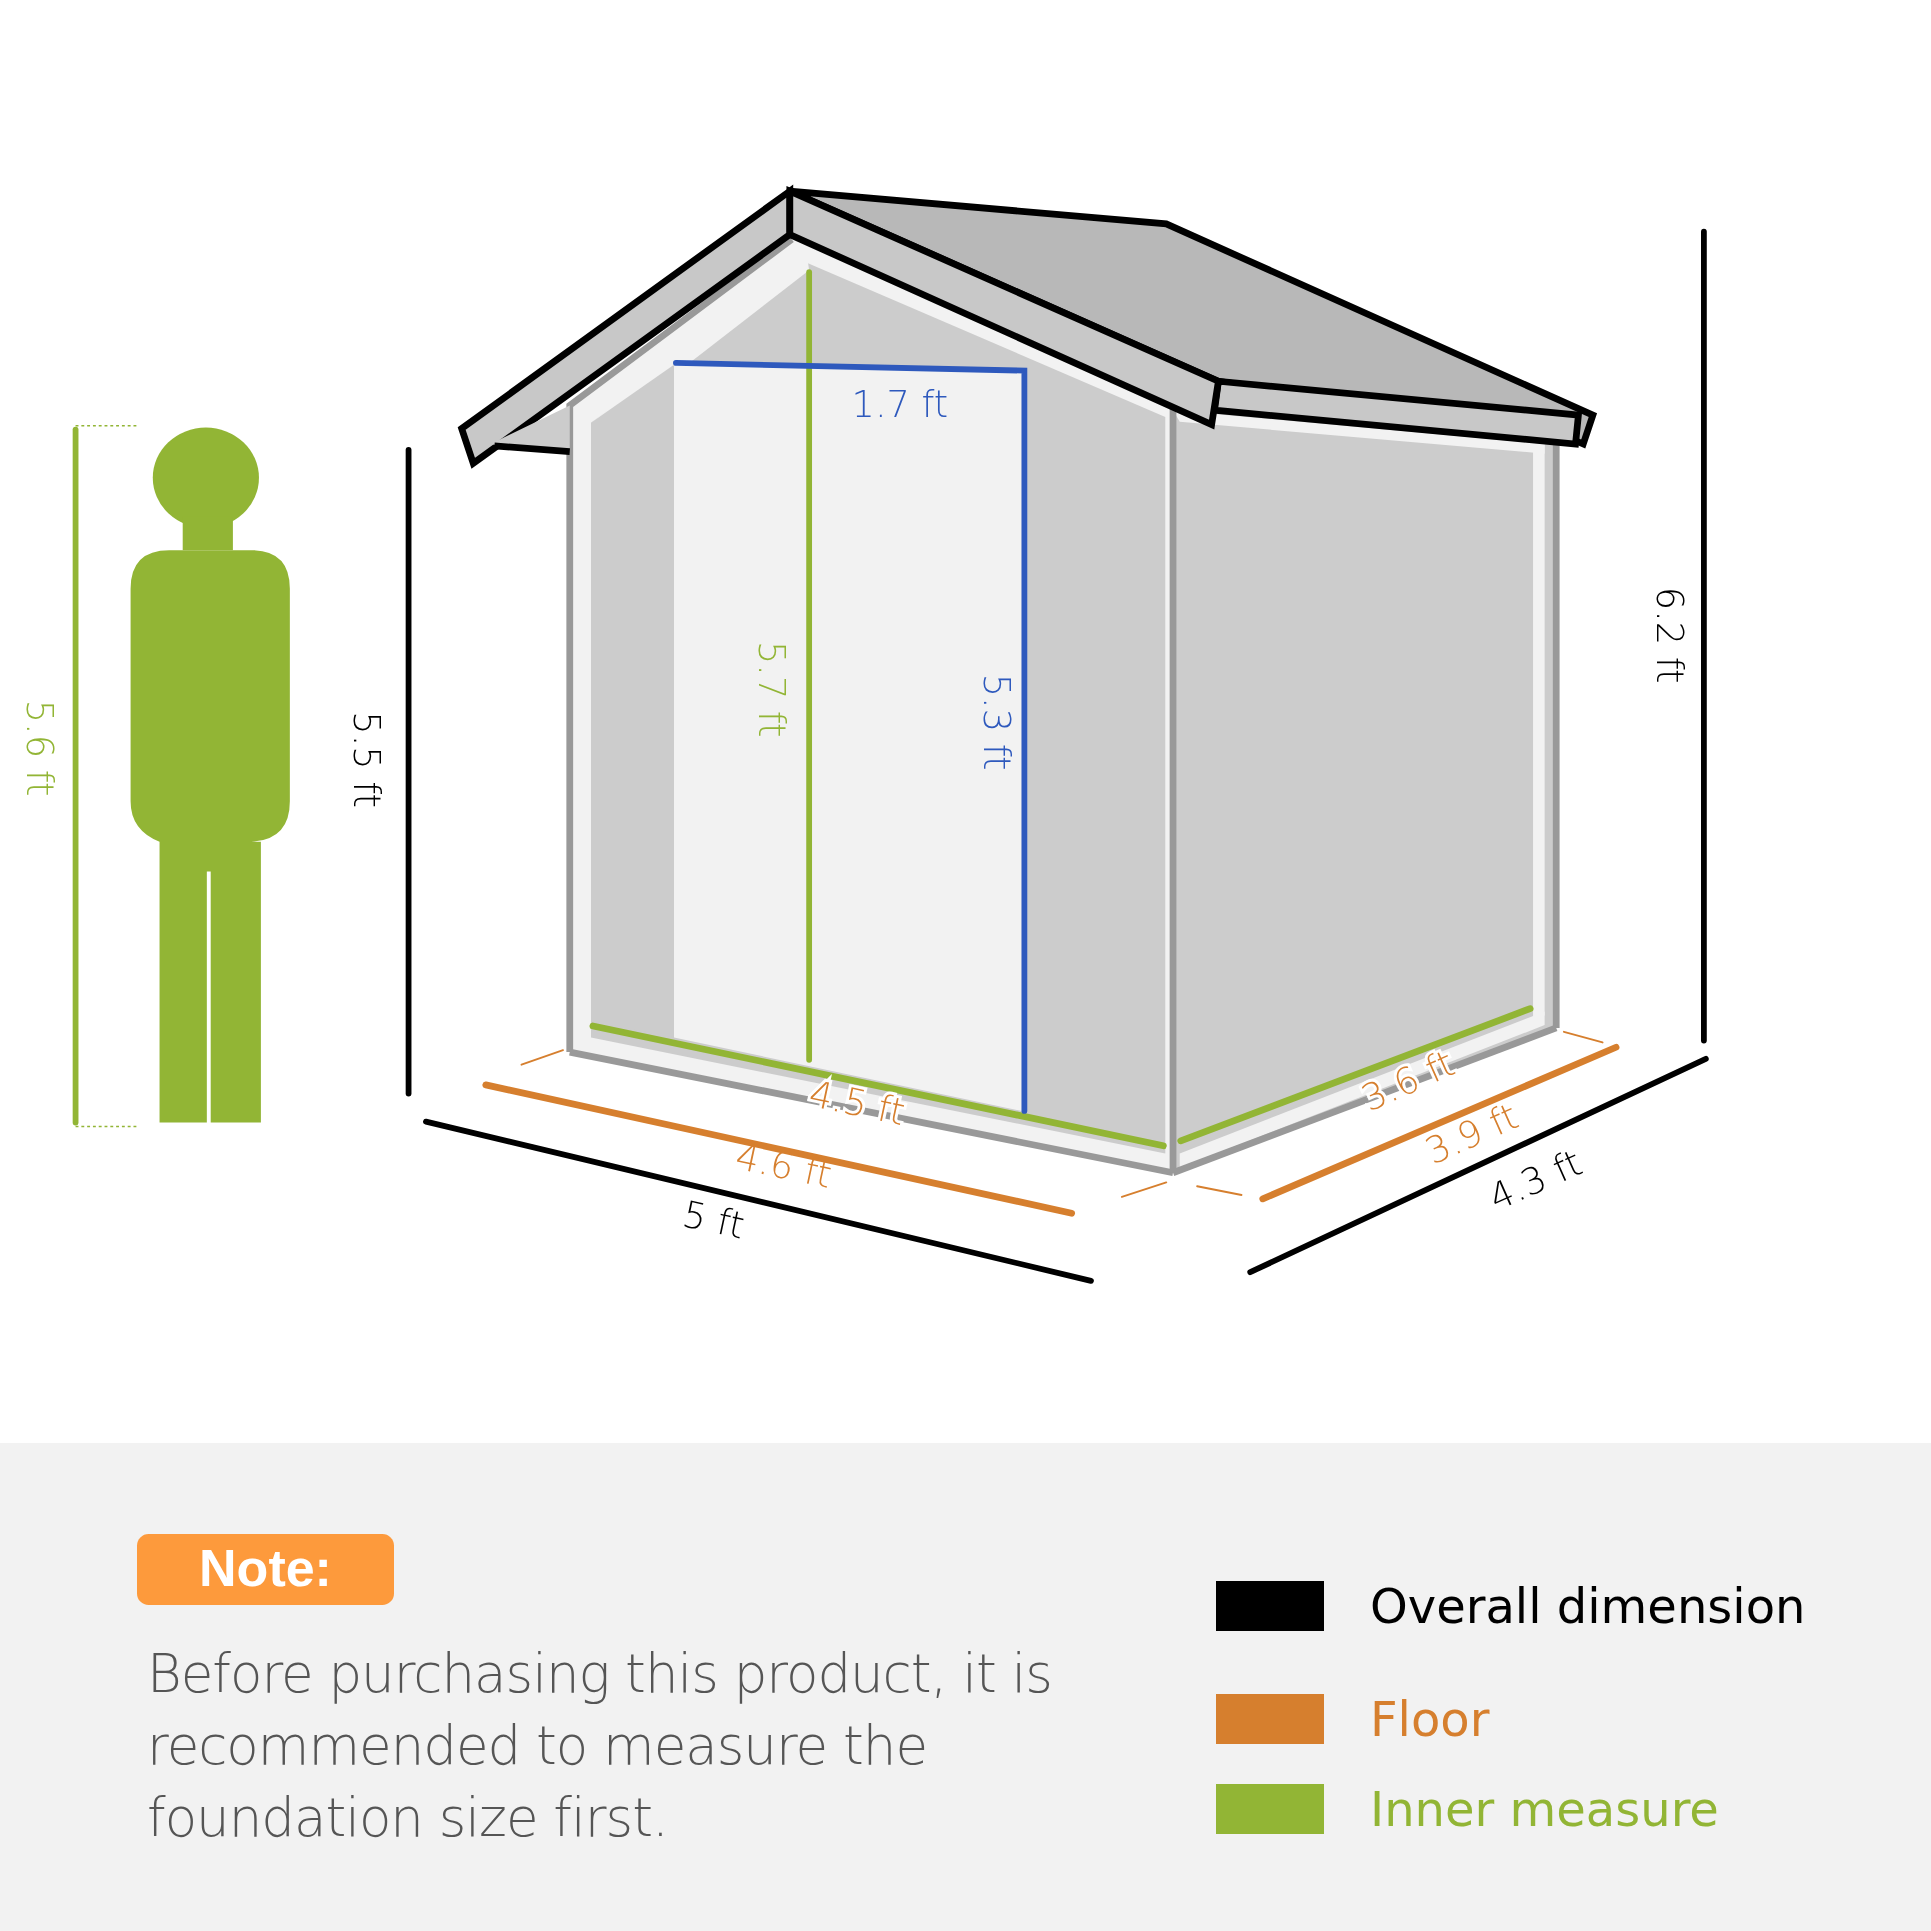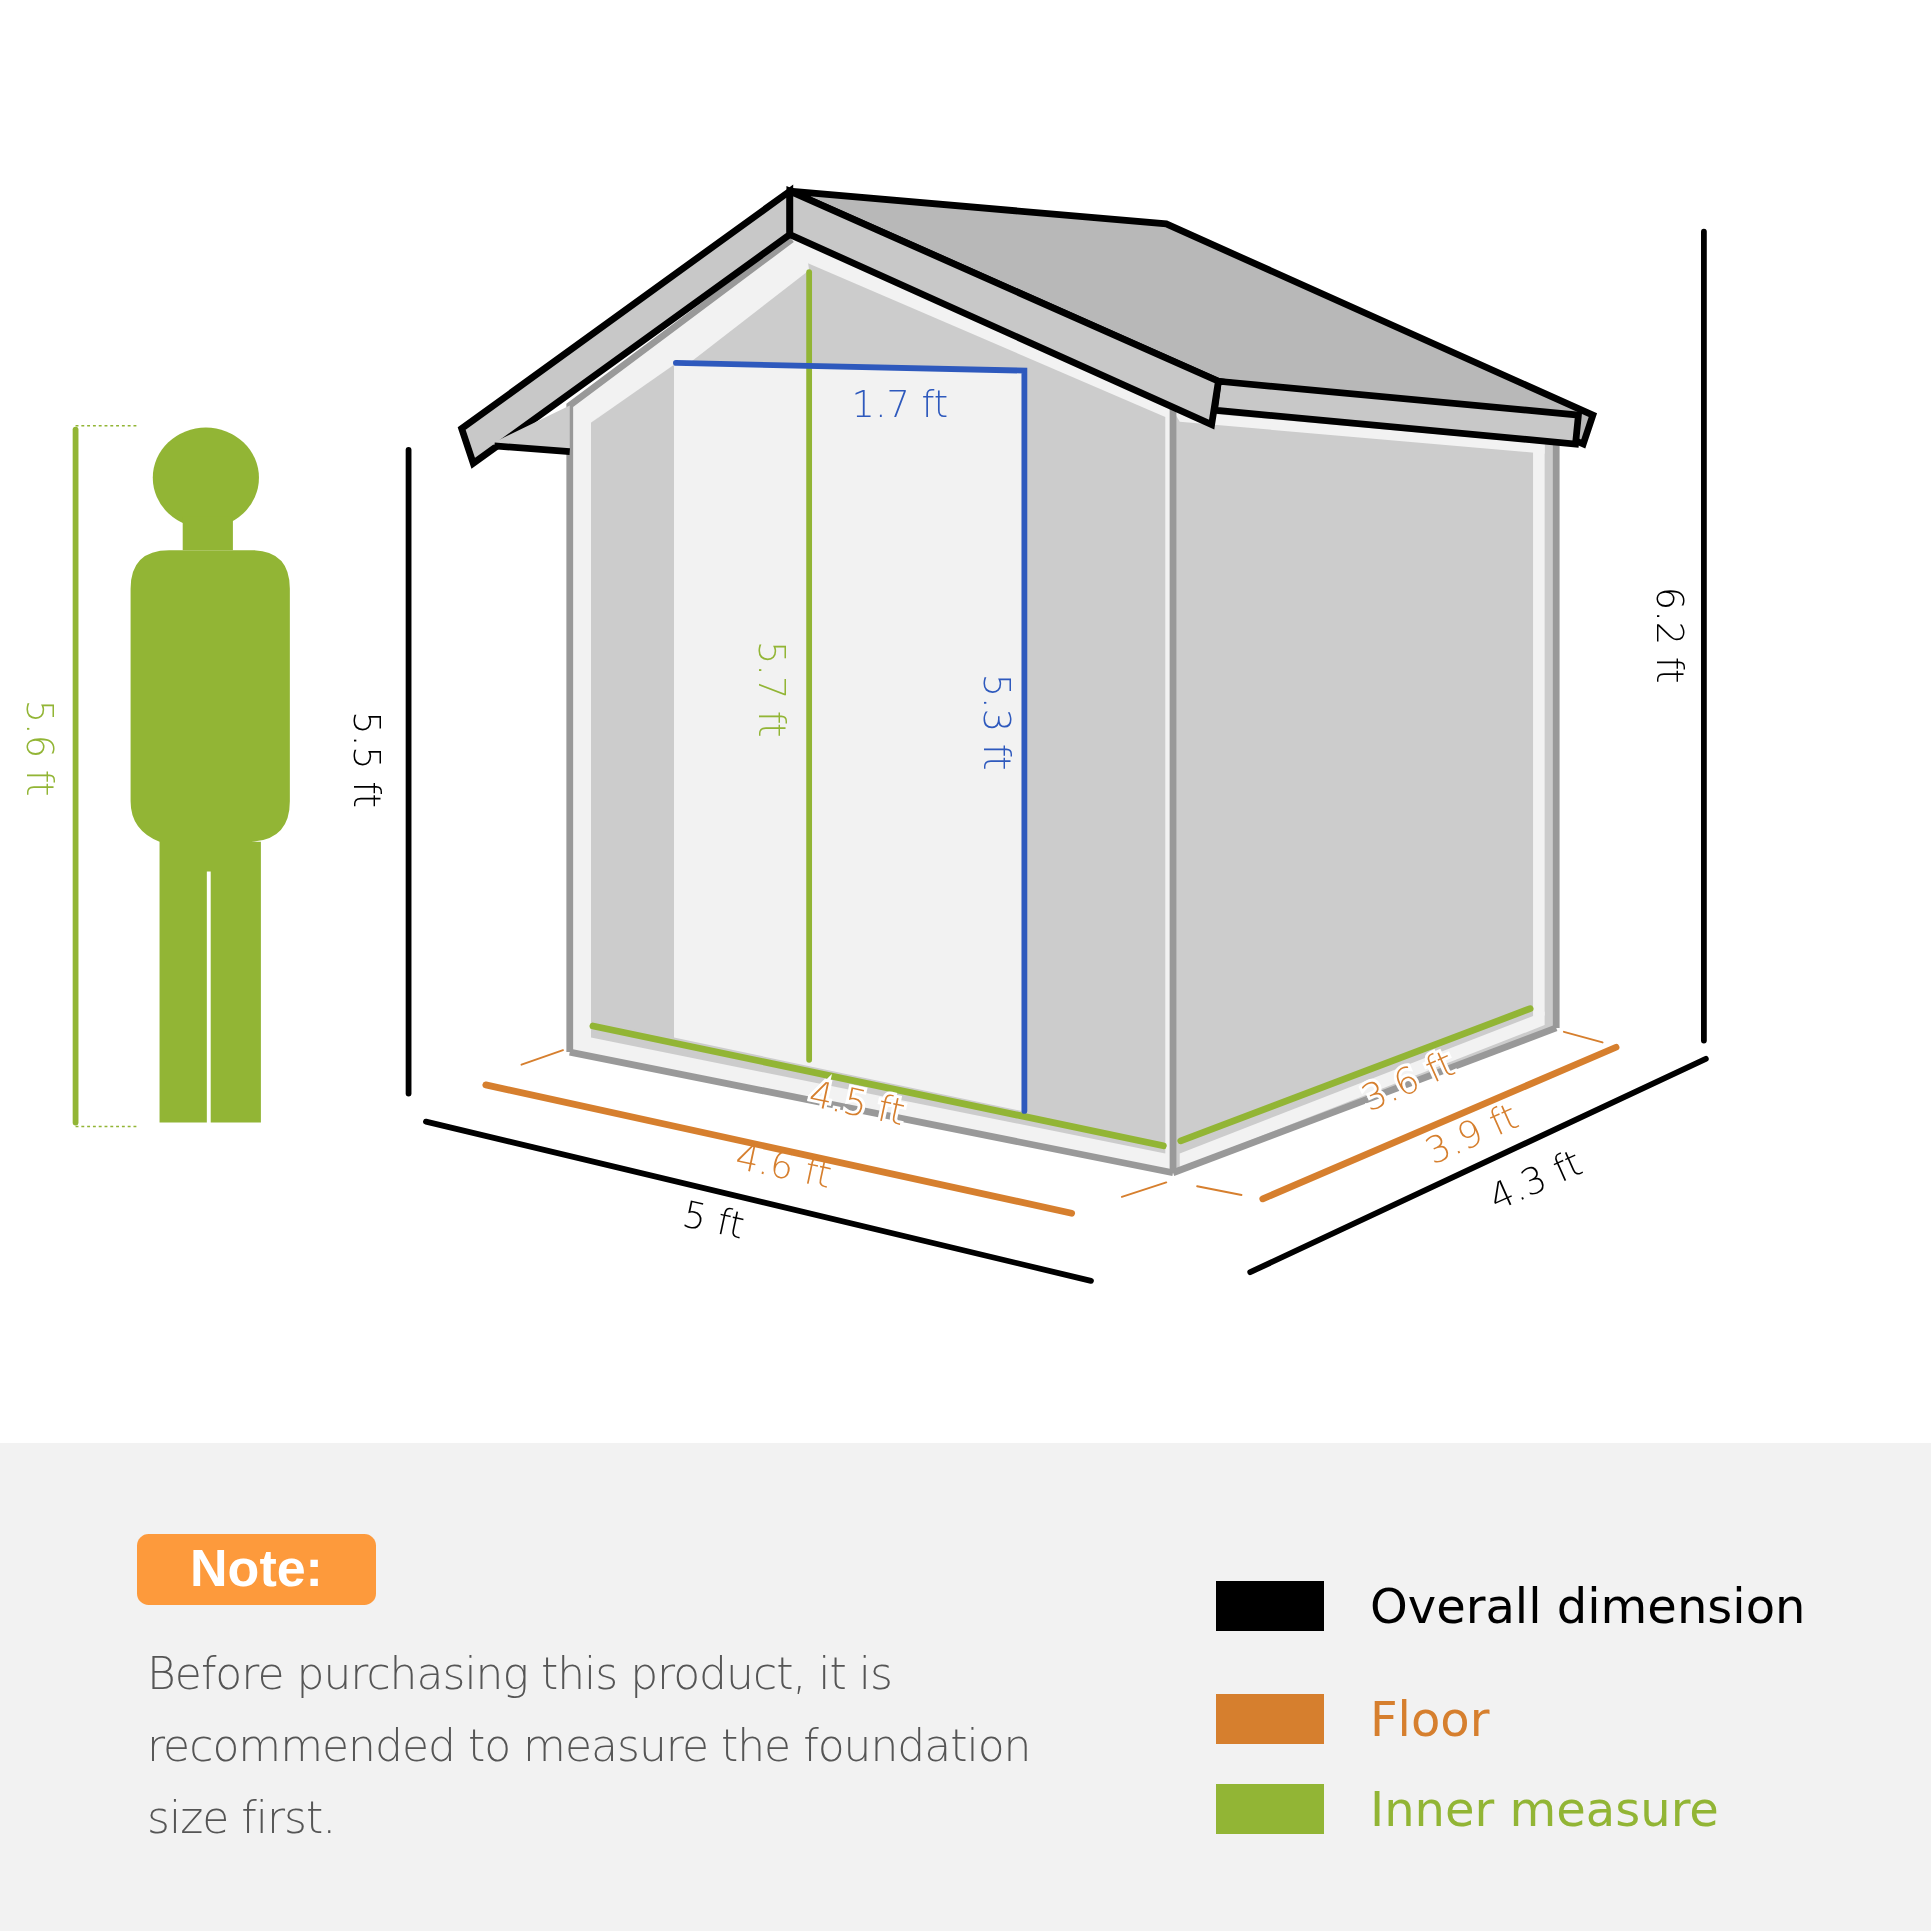--- a/index.html
+++ b/index.html
@@ -2,24 +2,24 @@
 <html><head>
 <meta charset="utf-8">
 <style>
   html, body { margin: 0; padding: 0; }
   body { width: 1931px; height: 1931px; position: relative; background: #ffffff; overflow: hidden;
          font-family: "Liberation Sans", "DejaVu Sans", sans-serif; }
   .diagram { position: absolute; left: 0; top: 0; width: 1931px; height: 1443px; background: #ffffff; }
   .diagram svg { position: absolute; left: 0; top: 0; }
   .dim-text { font-family: "DejaVu Sans", sans-serif; font-weight: 300; font-size: 38px; }
   .bottom-panel { position: absolute; left: 0; top: 1443px; width: 1931px; height: 488px; background: #f2f2f2; }
-  .note-badge { position: absolute; left: 137px; top: 1534px; width: 239px; height: 71px; background: #fd9a3c;
+  .note-badge { position: absolute; left: 137px; top: 1534px; width: 257px; height: 71px; background: #fd9a3c;
                 border-radius: 11.6px; color: #ffffff; font-weight: bold; font-size: 52px;
                 display: flex; align-items: center; justify-content: center; box-sizing: border-box; padding-bottom: 3.9px; }
-  .note-text { position: absolute; left: 147px; top: 1638px; width: 927px; color: #555555; font-size: 44px;
+  .note-text { position: absolute; left: 147px; top: 1638px; width: 927px; color: #555555; font-size: 53px;
                line-height: 72px; font-family: "DejaVu Sans", sans-serif; font-weight: 300; letter-spacing: -1px; }
   .legend { position: absolute; left: 1216px; top: 1581px; }
   .legend-item { position: absolute; left: 0; display: flex; align-items: center; }
   .legend-swatch { width: 108px; height: 50px; }
   .legend-label { position: absolute; left: 154px; font-size: 48px; white-space: nowrap; font-family: "DejaVu Sans", sans-serif; }
 </style>
 </head>
 <body>
 
 <div class="diagram">

